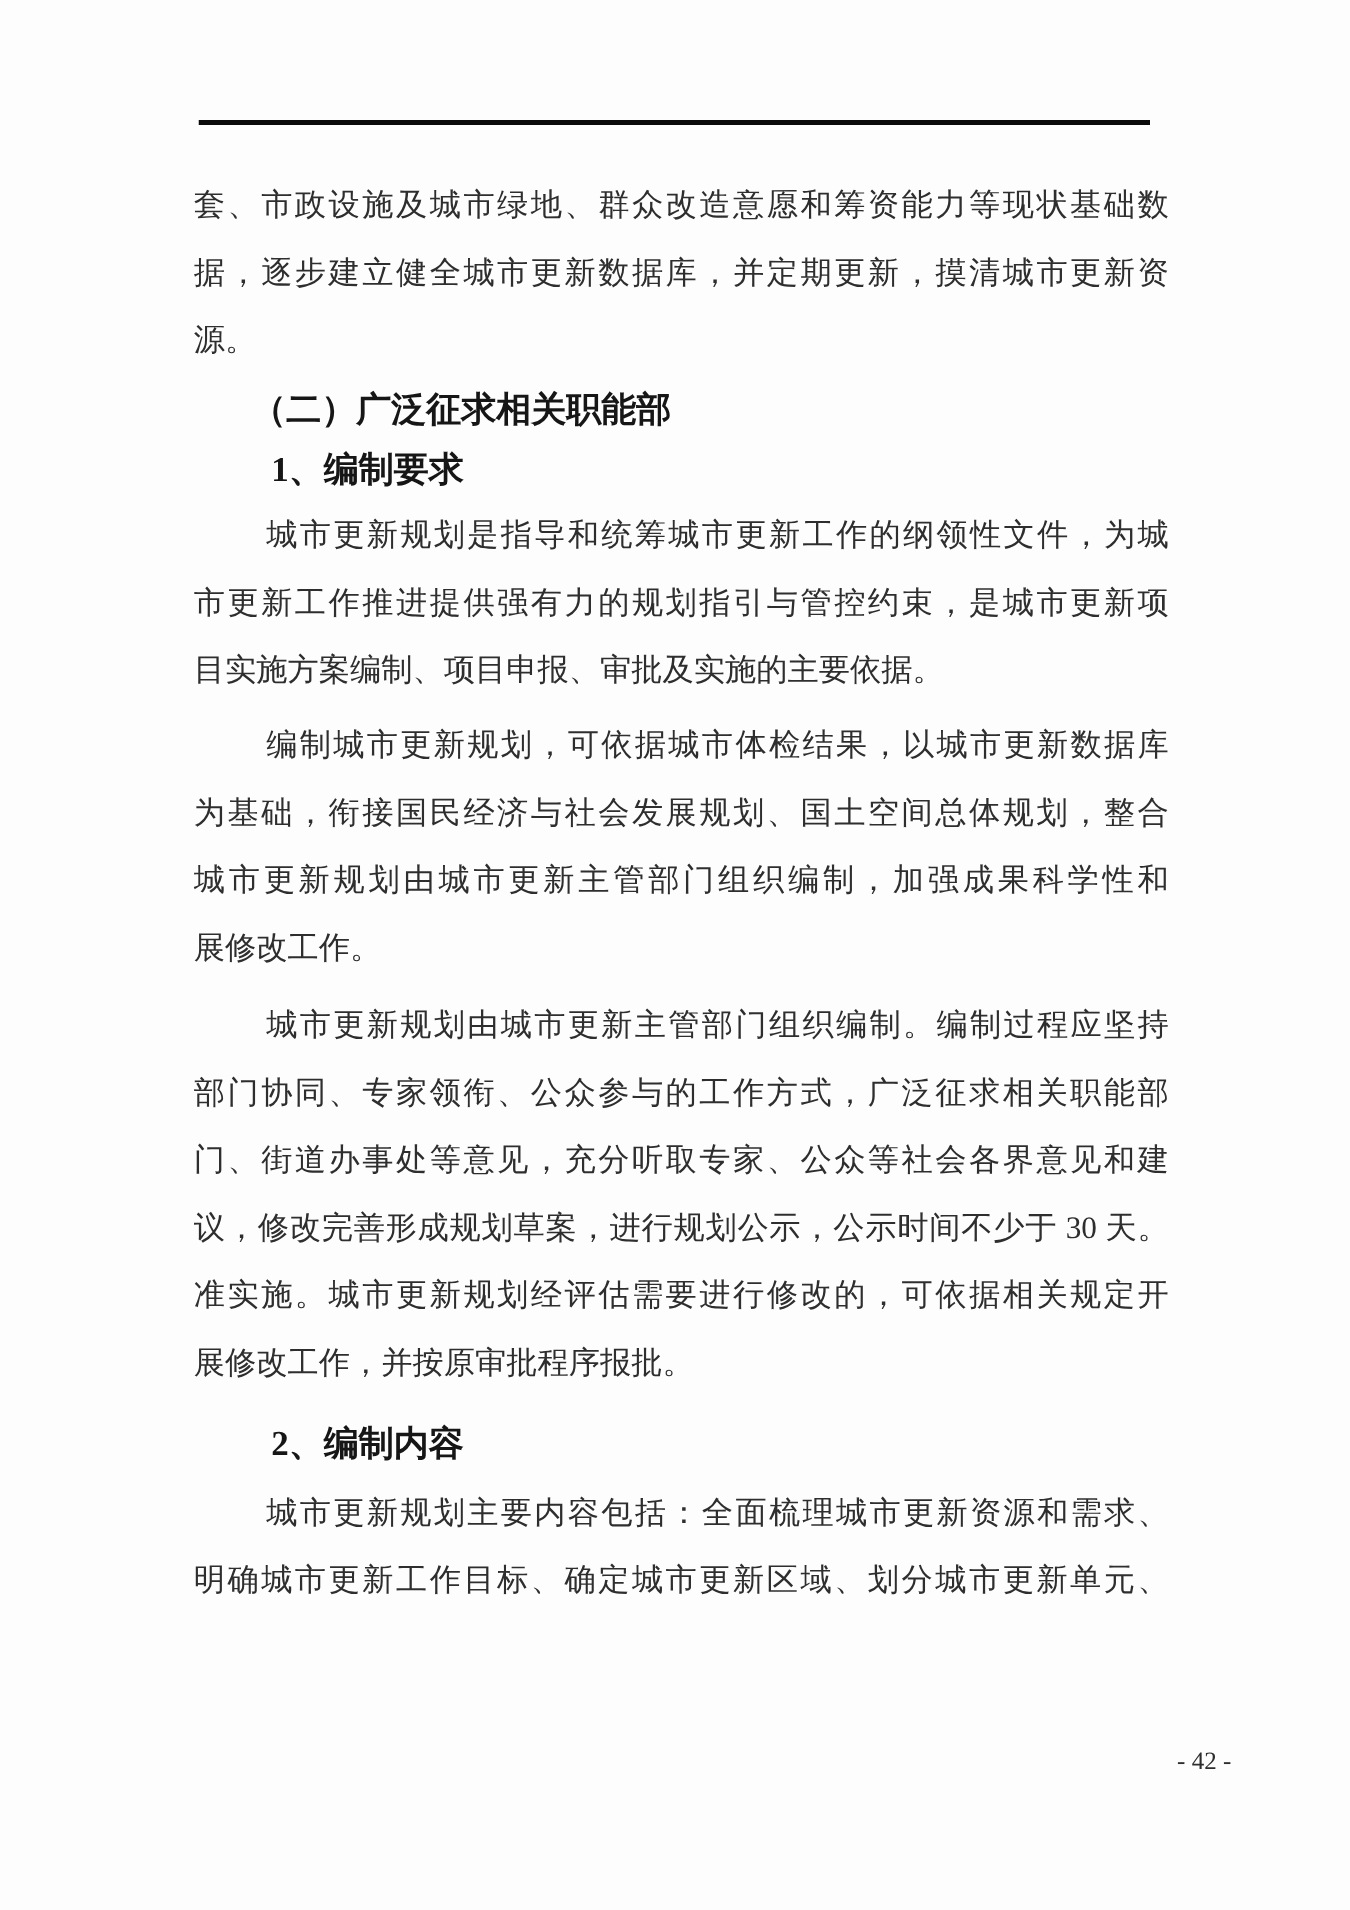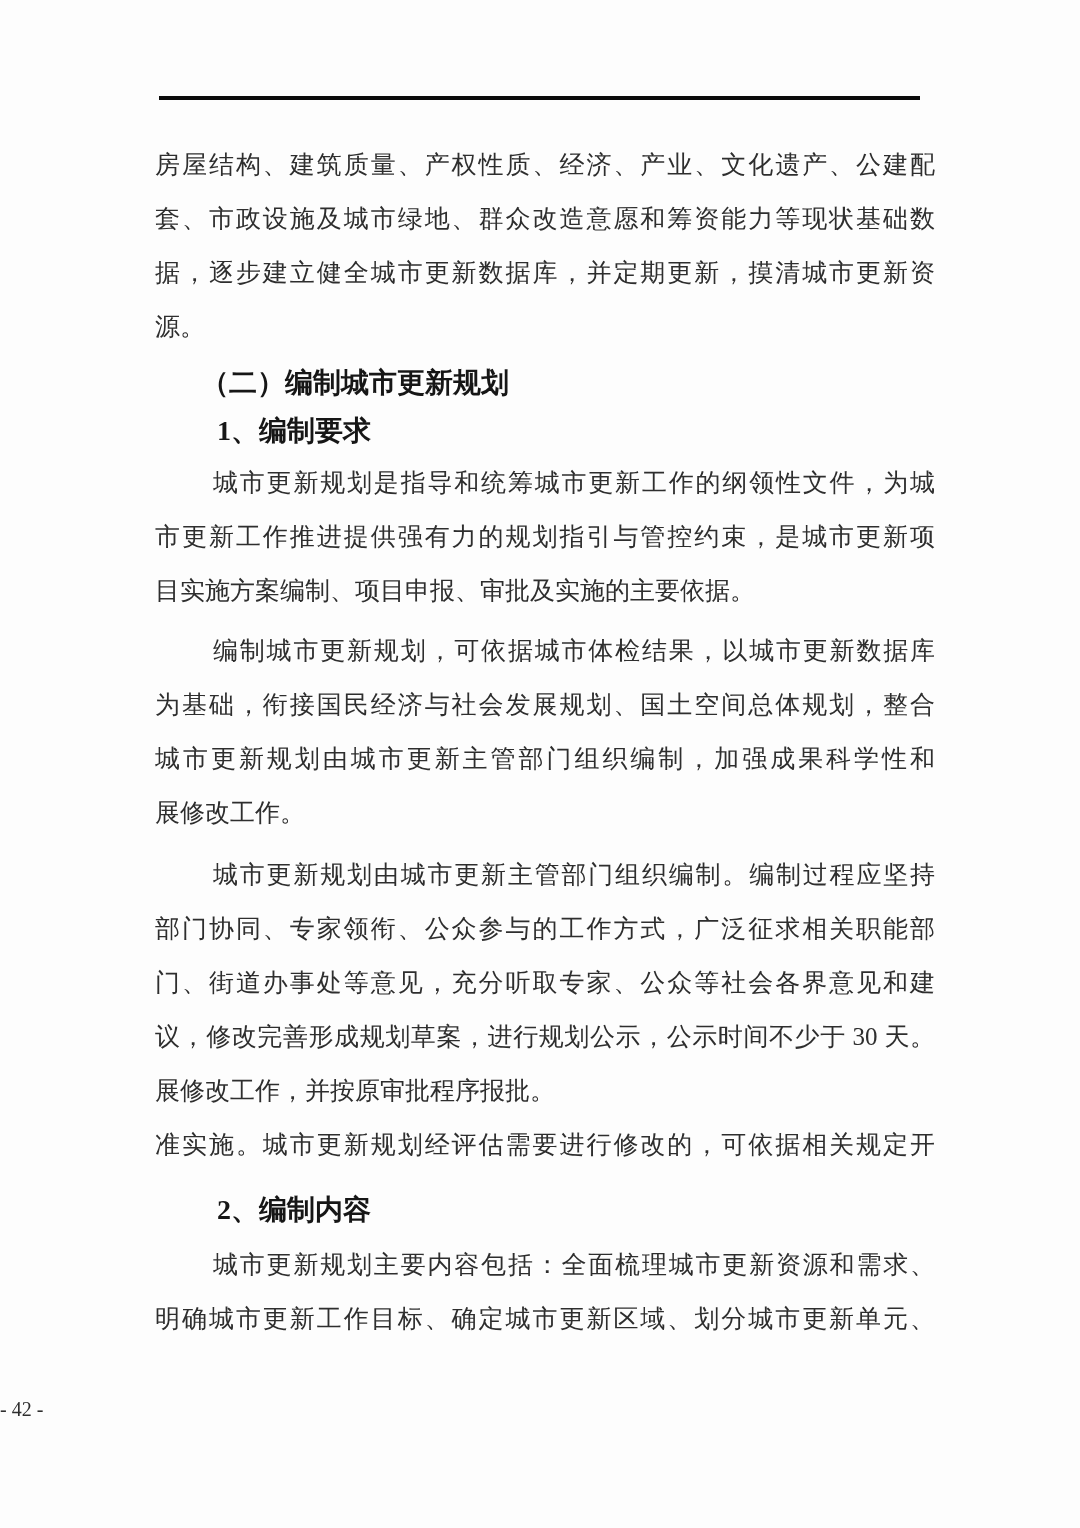--- a/index.html
+++ b/index.html
@@ -81,41 +81,40 @@
     line-height: 52px;
     height: 52px;
   }
   .footer {
     position: absolute;
     left: 0;
     top: 1396px;
     width: 985px;
     line-height: 26px;
     font-size: 20px;
-    text-align: left;
+    text-align: right;
     color: #2e2e2e;
   }
 </style>
 </head>
 <body>
 
 <div class="page">
 
   <div class="top-rule"></div>
 
   <div class="content">
 
     <div class="para">
-      <div class="ln">房屋结构、建筑质量、产权性质、经济、产业、文化遗产、公建配</div>
       <div class="ln">套、市政设施及城市绿地、群众改造意愿和筹资能力等现状基础数</div>
       <div class="ln">据，逐步建立健全城市更新数据库，并定期更新，摸清城市更新资</div>
       <div class="ln end">源。</div>
     </div>
 
-    <div class="h2">（二）编制城市更新规划</div>
+    <div class="h2">（二）广泛征求相关职能部</div>
 
     <div class="h3">1、编制要求</div>
 
     <div class="para gap2">
       <div class="ln ind">城市更新规划是指导和统筹城市更新工作的纲领性文件，为城</div>
       <div class="ln">市更新工作推进提供强有力的规划指引与管控约束，是城市更新项</div>
       <div class="ln end">目实施方案编制、项目申报、审批及实施的主要依据。</div>
     </div>
 
     <div class="para gap6">
@@ -123,22 +122,22 @@
       <div class="ln">为基础，衔接国民经济与社会发展规划、国土空间总体规划，整合</div>
       <div class="ln">城市更新规划由城市更新主管部门组织编制，加强成果科学性和</div>
       <div class="ln end">展修改工作。</div>
     </div>
 
     <div class="para gap8">
       <div class="ln ind">城市更新规划由城市更新主管部门组织编制。编制过程应坚持</div>
       <div class="ln">部门协同、专家领衔、公众参与的工作方式，广泛征求相关职能部</div>
       <div class="ln">门、街道办事处等意见，充分听取专家、公众等社会各界意见和建</div>
       <div class="ln">议，修改完善形成规划草案，进行规划公示，公示时间不少于 30 天。</div>
+      <div class="ln">准实施。城市更新规划经评估需要进行修改的，可依据相关规定开</div>
       <div class="ln end">展修改工作，并按原审批程序报批。</div>
-      <div class="ln">准实施。城市更新规划经评估需要进行修改的，可依据相关规定开</div>
     </div>
 
     <div class="h3 h4m">2、编制内容</div>
 
     <div class="para gap2">
       <div class="ln ind">城市更新规划主要内容包括：全面梳理城市更新资源和需求、</div>
       <div class="ln">明确城市更新工作目标、确定城市更新区域、划分城市更新单元、</div>
     </div>
 
   </div>

